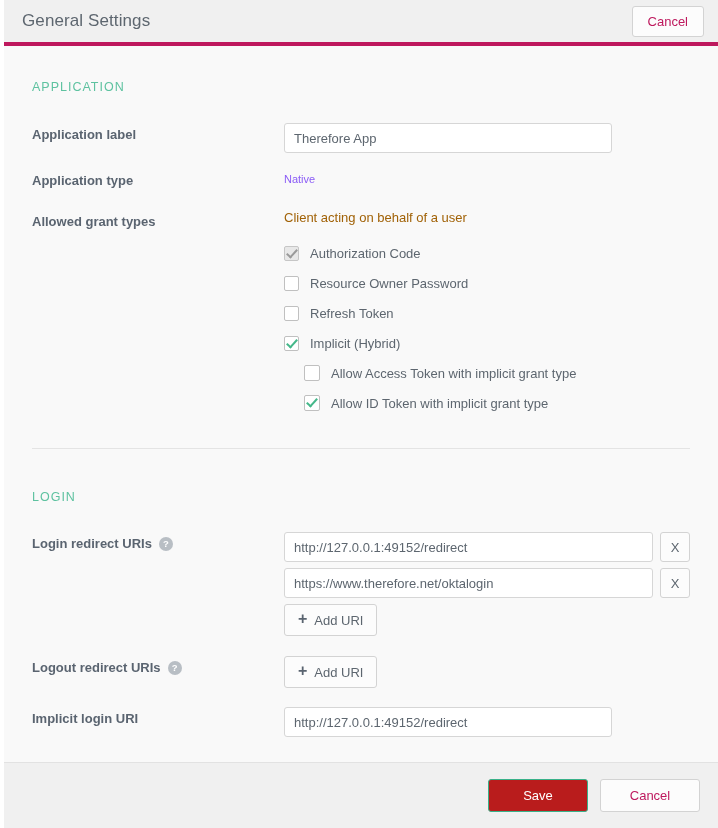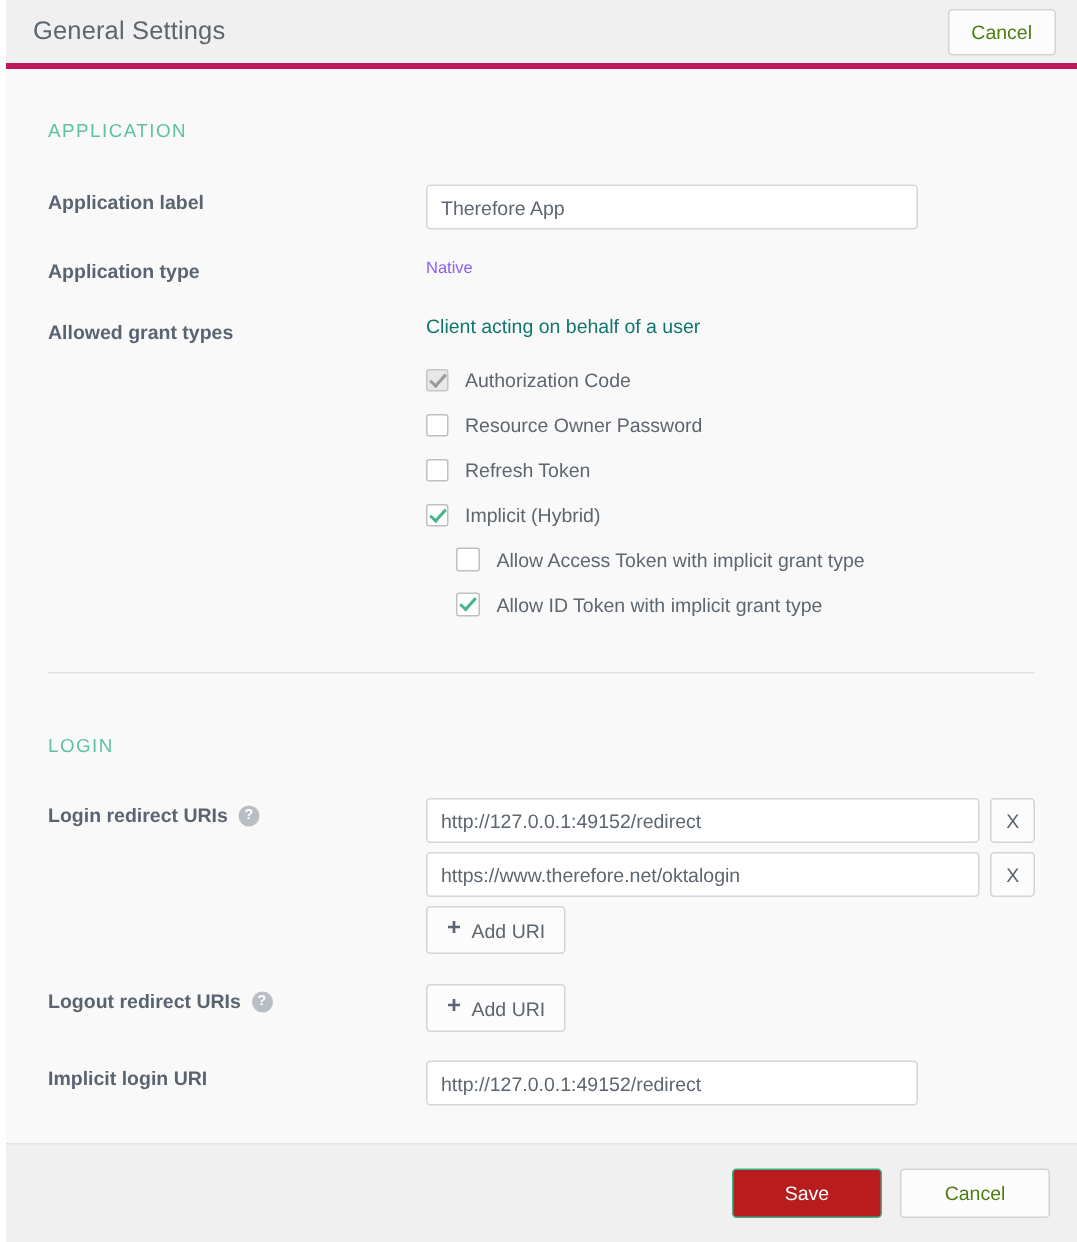--- a/index.html
+++ b/index.html
@@ -45,21 +45,21 @@
     font-size: 13px;
     border-radius: 3px;
     box-sizing: border-box;
     cursor: pointer;
     line-height: 1;
     white-space: nowrap;
   }
   .btn-default {
     background: #fcfcfc;
     border: 1px solid #d3d3d3;
-    color: #4d7c0f;
+    color: #be185d;
     padding: 7px 14px;
   }
   .btn-header-cancel {
     padding: 8px 15px;
   }
 
   
   .content {
     padding: 0 28px;
     box-sizing: border-box;
@@ -118,21 +118,21 @@
   }
   .input-wide { width: 328px; }
   .input-uri  { width: 372px; }
 
   .static-value {
     color: #8b5cf6;
     font-size: 11px;
     padding-top: 4px;
   }
   .hint-text {
-    color: #0f766e;
+    color: #a16207;
     font-size: 13px;
   }
 
   
   .cb-list { margin-top: 13px; }
   .cb-row {
     display: flex;
     align-items: center;
     height: 30px;
     margin-bottom: 0;

